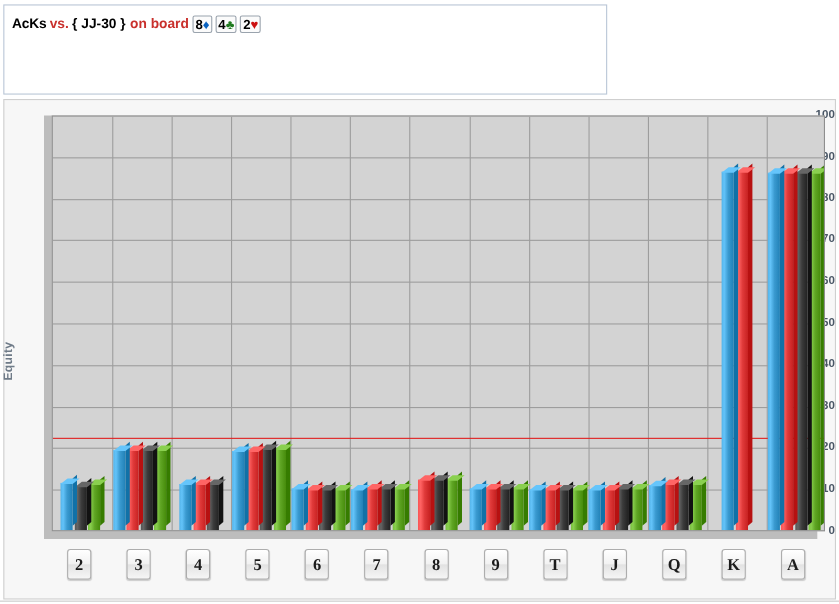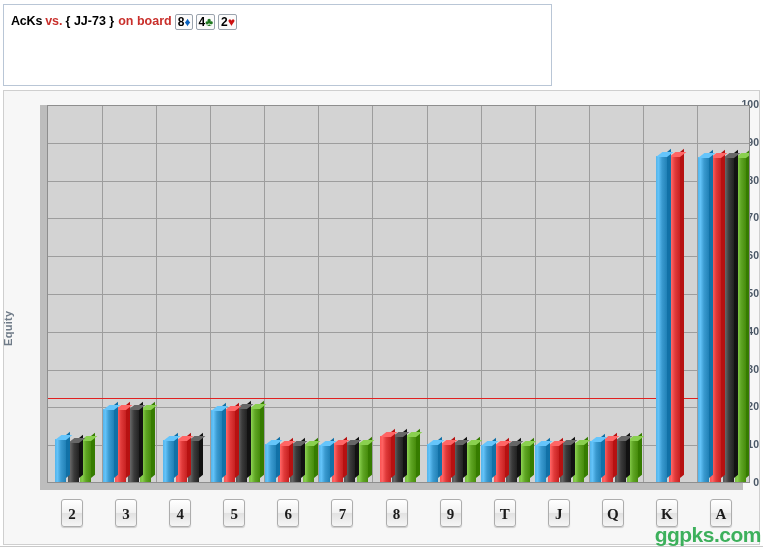--- a/index.html
+++ b/index.html
@@ -223,21 +223,21 @@
     background: #c9c9c9;
   }
 </style>
 </head>
 <body>
 
 <div id="root">
 
   <div class="header-panel">
     <div class="header-line">
-      <span class="hero">AcKs</span><span class="vs">vs.</span><span class="range">{ JJ-73 }</span><span class="onboard">on board</span><span class="card-badge"><span>8</span><span class="suit-d">♦</span></span><span class="card-badge"><span>4</span><span class="suit-c">♣</span></span><span class="card-badge"><span>2</span><span class="suit-h">♥</span></span>
+      <span class="hero">AcKs</span><span class="vs">vs.</span><span class="range">{ JJ-30 }</span><span class="onboard">on board</span><span class="card-badge"><span>8</span><span class="suit-d">♦</span></span><span class="card-badge"><span>4</span><span class="suit-c">♣</span></span><span class="card-badge"><span>2</span><span class="suit-h">♥</span></span>
     </div>
   </div>
 
   <div class="chart-panel">
 
     <div class="ylabel">Equity</div>
     <div id="yticks">
         <div class="ytick" style="top: 385px;">0</div>
         <div class="ytick" style="top: 347.2px;">10</div>
         <div class="ytick" style="top: 309.4px;">20</div>
@@ -556,15 +556,14 @@
         <div class="rank-badge" style="left: 345.5px;">8</div>
         <div class="rank-badge" style="left: 399.577px;">9</div>
         <div class="rank-badge" style="left: 453.654px;">T</div>
         <div class="rank-badge" style="left: 507.731px;">J</div>
         <div class="rank-badge" style="left: 561.808px;">Q</div>
         <div class="rank-badge" style="left: 615.885px;">K</div>
         <div class="rank-badge" style="left: 669.962px;">A</div>
       </div>
   </div>
 
-  <div class="watermark">ggpks.com</div>
   <div class="bottom-rule"></div>
 </div>
 
 </body></html>

